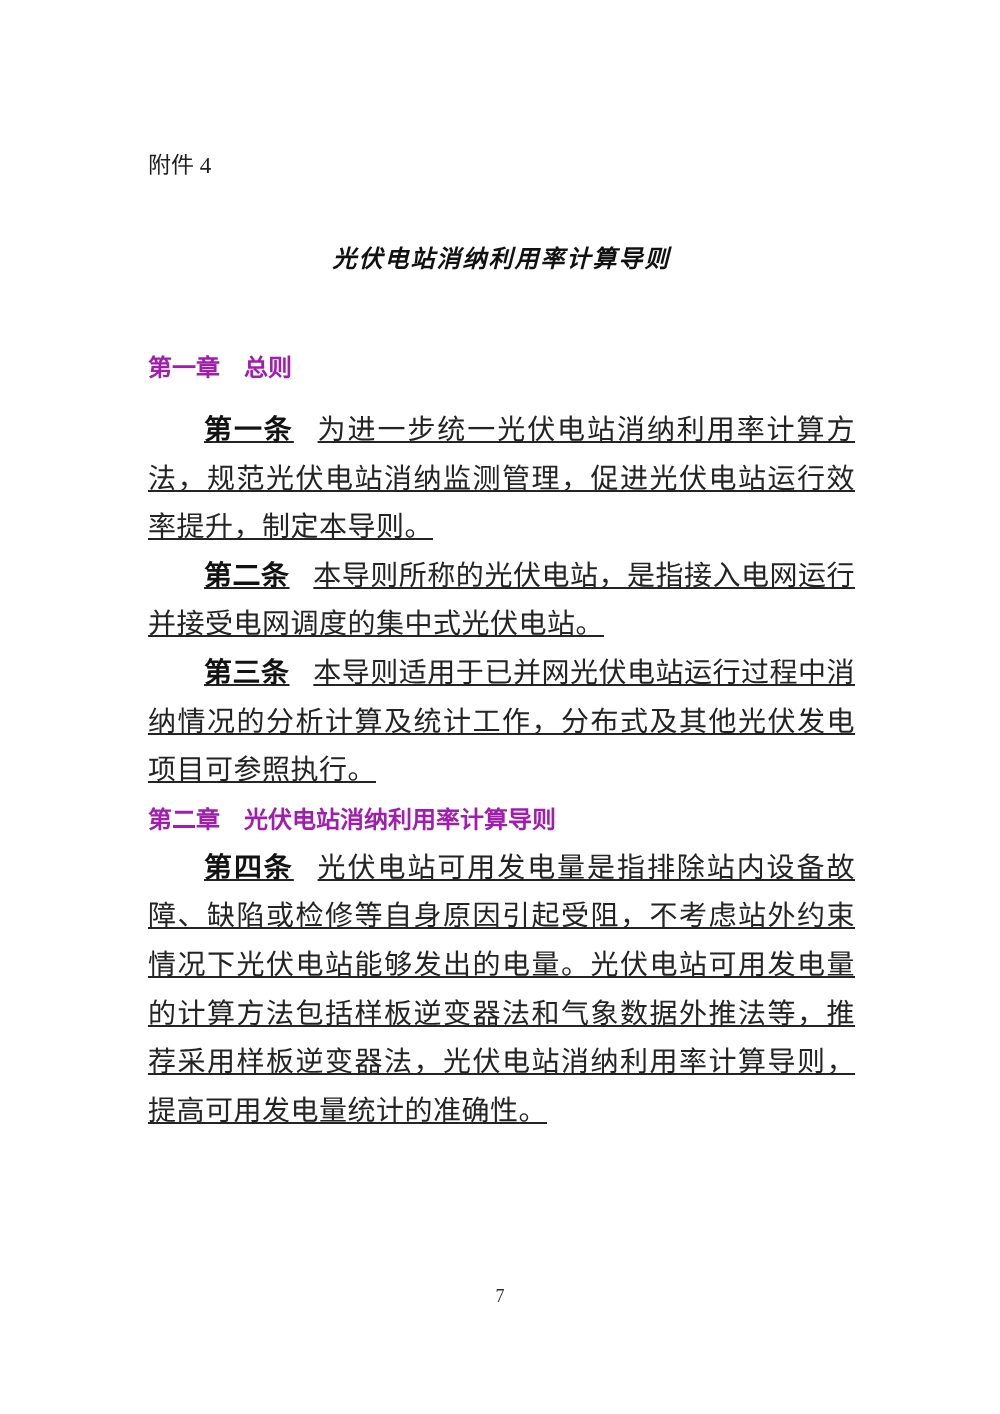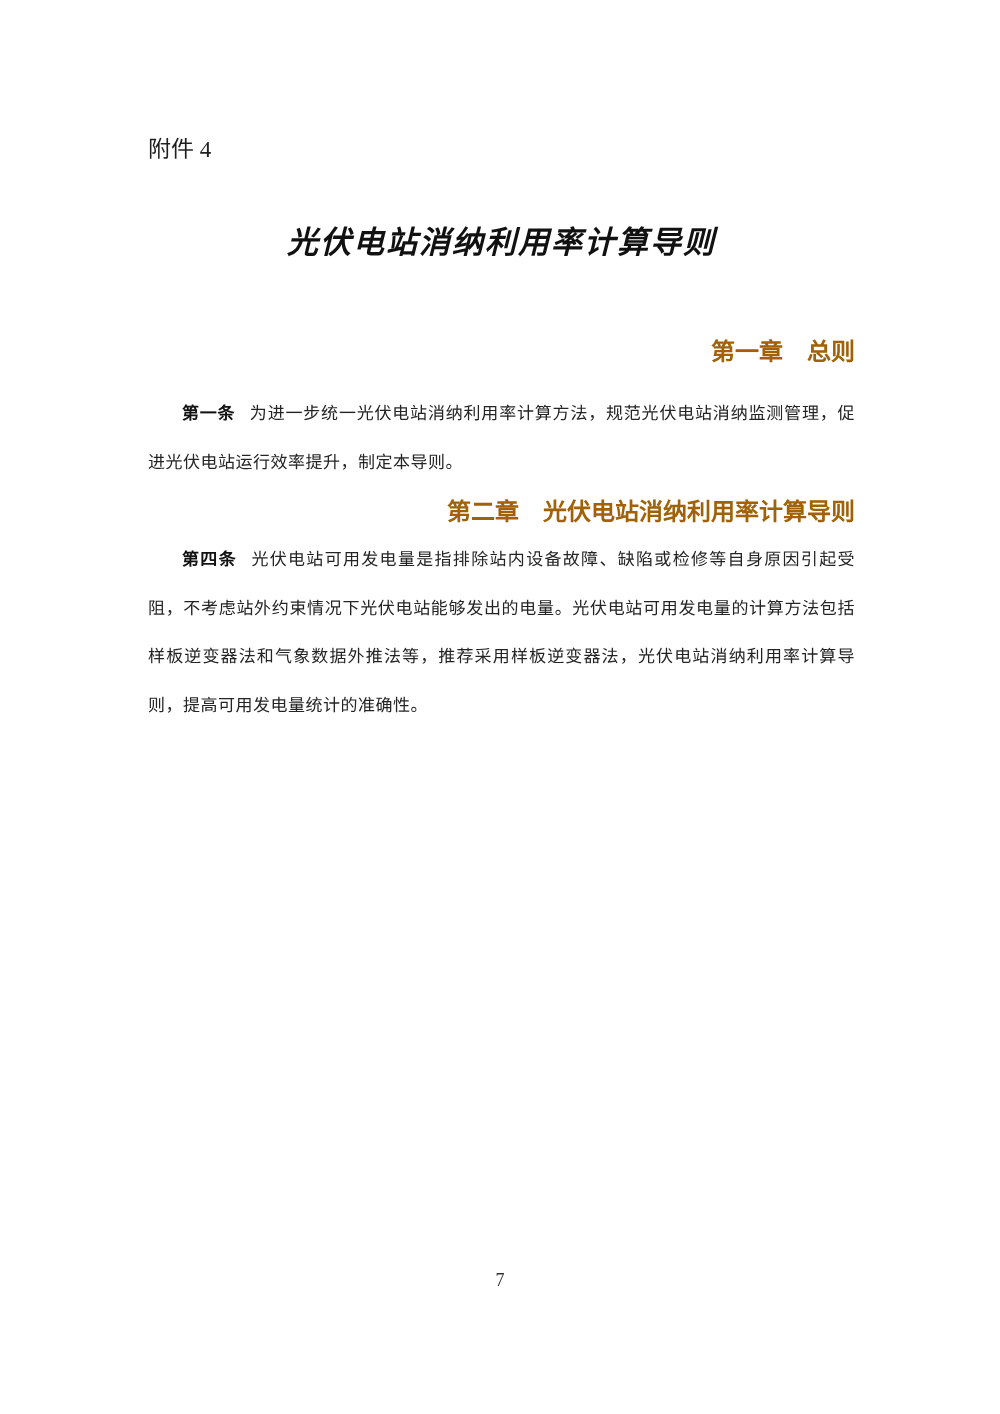--- a/index.html
+++ b/index.html
@@ -5,68 +5,69 @@
 <style>
   html, body {
     margin: 0;
     padding: 0;
     background: #ffffff;
   }
   .page {
     position: relative;
     width: 1000px;
     height: 1369px;
-    margin: 0 auto;
+    margin: 16px auto;
     background: #ffffff;
     box-sizing: border-box;
     padding: 135px 145px 0 148px;
     font-family: "Liberation Serif", "DejaVu Serif", serif;
     color: #1f1f1f;
     overflow: hidden;
   }
   .attachment-label {
     font-size: 23px;
     line-height: 30px;
     margin: 0 0 60px 0;
   }
   .doc-title {
     margin: 0 0 66px 0;
     text-align: center;
-    font-size: 31px;
+    font-size: 24px;
     font-weight: 700;
     font-style: italic; 
     letter-spacing: 2px;
     line-height: 36px;
     color: #111;
   }
   .chapter-heading {
     margin: 0 0 0 0;
-    text-align: right;
+    text-align: left;
     font-size: 24px;
     font-weight: 700;
     font-style: normal;
     font-family: "Liberation Sans", "DejaVu Sans", sans-serif;
     line-height: 49px;
-    color: #a16207;
+    color: #a21caf;
   }
   .chapter-heading.first {
     margin-bottom: 14px;
   }
   .chapter-heading.second {
     line-height: 49px;
   }
   .body-paragraph {
     margin: 0;
-    font-size: 17px;
+    font-size: 28px;
     line-height: 48.6px;
     text-align: justify;
     text-justify: inter-ideograph;
     text-indent: 2em;
     letter-spacing: 0.5px;
     color: #242424;
+    text-decoration: underline;
   }
   .article-label {
     font-weight: 700;
     font-family: "Liberation Sans", "DejaVu Sans", sans-serif;
     color: #121212;
     margin-right: 0.85em;
   }
   .page-number {
     position: absolute;
     bottom: 78px;
@@ -84,21 +85,23 @@
 <div class="page">
 
   <p class="attachment-label">附件 4</p>
 
   <h1 class="doc-title">光伏电站消纳利用率计算导则</h1>
 
   <h2 class="chapter-heading first">第一章　总则</h2>
 
   <p class="body-paragraph"><span class="article-label">第一条</span><span>为进一步统一光伏电站消纳利用率计算方法，规范光伏电站消纳监测管理，促进光伏电站运行效率提升，制定本导则。</span></p>
 
+  <p class="body-paragraph"><span class="article-label">第二条</span><span>本导则所称的光伏电站，是指接入电网运行并接受电网调度的集中式光伏电站。</span></p>
 
+  <p class="body-paragraph"><span class="article-label">第三条</span><span>本导则适用于已并网光伏电站运行过程中消纳情况的分析计算及统计工作，分布式及其他光伏发电项目可参照执行。</span></p>
 
   <h2 class="chapter-heading second">第二章　光伏电站消纳利用率计算导则</h2>
 
   <p class="body-paragraph"><span class="article-label">第四条</span><span>光伏电站可用发电量是指排除站内设备故障、缺陷或检修等自身原因引起受阻，不考虑站外约束情况下光伏电站能够发出的电量。光伏电站可用发电量的计算方法包括样板逆变器法和气象数据外推法等，推荐采用样板逆变器法，光伏电站消纳利用率计算导则，提高可用发电量统计的准确性。</span></p>
 
 
   <div class="page-number">7</div>
 
 </div>
 

